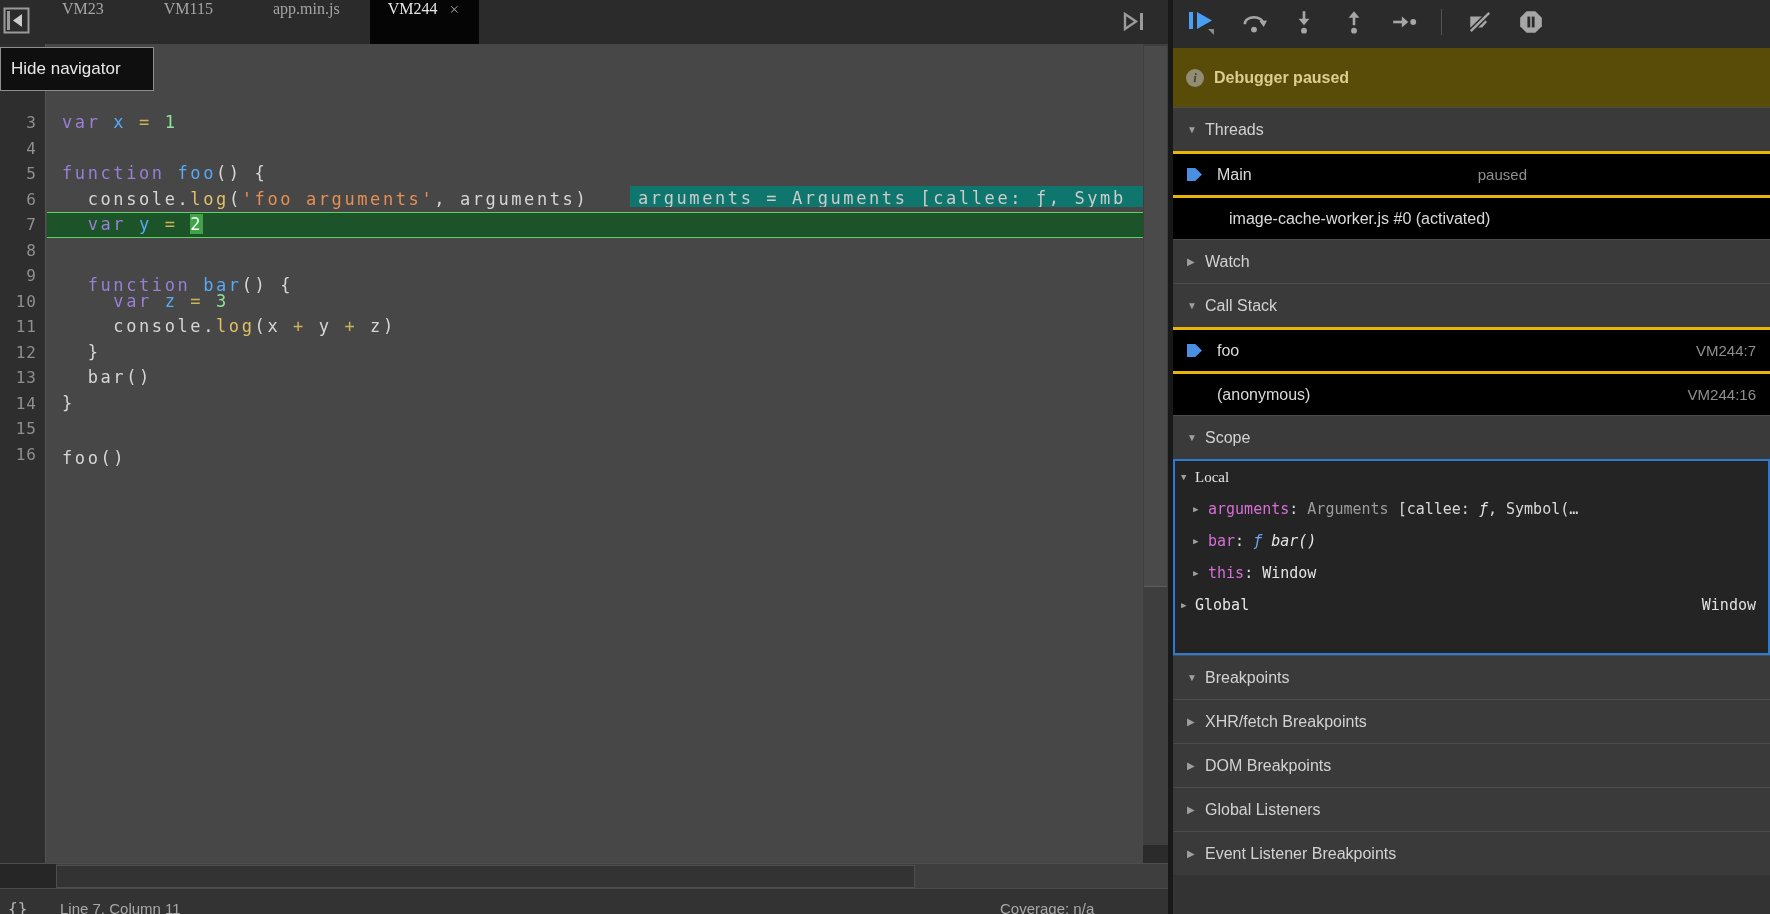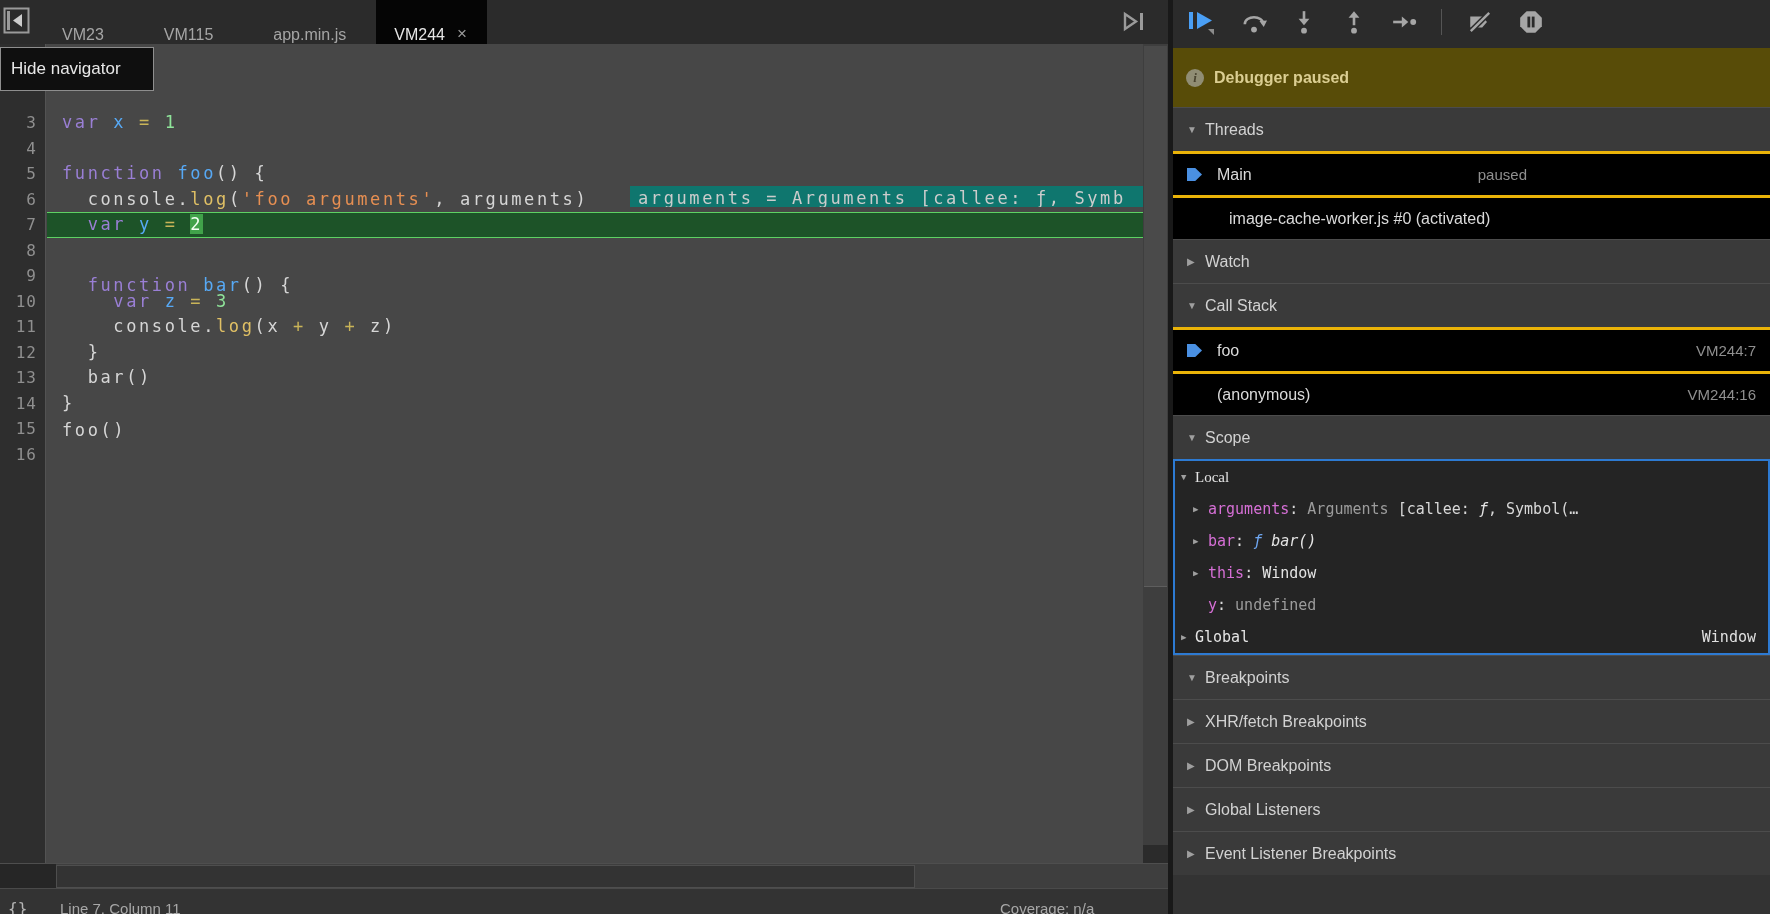--- a/index.html
+++ b/index.html
@@ -4,22 +4,22 @@
 <style>
   * { margin:0; padding:0; box-sizing:border-box; }
   html,body { width:1770px; height:914px; overflow:hidden; background:#2b2b2b;
               font-family:"Liberation Sans", sans-serif; }
   #stage { position:absolute; inset:0; width:1770px; height:914px; overflow:hidden; }
 
   
   #tabbar { position:absolute; left:0; top:0; width:1168px; height:44px; background:#2b2b2b; }
   #back-box { position:absolute; left:3px; top:7px; width:27px; height:27px; }
   .tabs { position:absolute; left:32px; top:0; height:44px; display:flex; }
-  .tab { height:44px; display:flex; align-items:flex-end; padding:0 30px; color:#a5a5a5;
-         font-size:16px; cursor:default; }
+  .tab { height:44px; display:flex; align-items:flex-start; padding:0 30px; color:#a5a5a5;
+         font-size:16px; cursor:default;font-family:Liberation Serif, serif; }
   .tab.active { background:#050505; color:#e6e6e6; padding:0 20px 0 18px; }
   .tab .close { margin-left:12px; color:#9a9a9a; font-size:17px; }
   #drawer-icon { position:absolute; left:1120px; top:8px; }
 
   
   #tooltip { position:absolute; left:0; top:47px; width:154px; height:44px; background:#0f0f0f;
              border:1px solid #8e8e8e; color:#e8e8e8; font-size:17px; display:flex;
              align-items:center; padding-left:10px; z-index:30; }
 
   
@@ -137,21 +137,21 @@
         <div class="cline" style="top: 142.5px;"><span class="tk-t">  console.</span><span class="tk-f">log</span><span class="tk-t">(</span><span class="tk-s">'foo arguments'</span><span class="tk-t">, arguments)</span></div>
         <div class="cline" style="top: 168px;"><span class="tk-t">  </span><span class="tk-k">var </span><span class="tk-d">y </span><span class="tk-o">= </span><span class="tk-hn">2</span></div>
         <div class="cline" style="top: 193.5px;"></div>
         <div class="cline" style="top: 219px; margin-top: 10px;"><span class="tk-t">  </span><span class="tk-k">function </span><span class="tk-d">bar</span><span class="tk-t">() {</span></div>
         <div class="cline" style="top: 244.5px;"><span class="tk-t">    </span><span class="tk-k">var </span><span class="tk-d">z </span><span class="tk-o">= </span><span class="tk-n">3</span></div>
         <div class="cline" style="top: 270px;"><span class="tk-t">    console.</span><span class="tk-f">log</span><span class="tk-t">(x </span><span class="tk-o">+ </span><span class="tk-t">y </span><span class="tk-o">+ </span><span class="tk-t">z)</span></div>
         <div class="cline" style="top: 295.5px;"><span class="tk-t">  }</span></div>
         <div class="cline" style="top: 321px;"><span class="tk-t">  bar()</span></div>
         <div class="cline" style="top: 346.5px;"><span class="tk-t">}</span></div>
         <div class="cline" style="top: 372px;"></div>
-        <div class="cline" style="top: 374px;"><span class="tk-t">foo()</span></div>
+        <div class="cline" style="top: 402px;"><span class="tk-t">foo()</span></div>
       </div>
     <div id="gutter">
         <div class="lnum" style="top: 66px;">3</div>
         <div class="lnum" style="top: 91.5px;">4</div>
         <div class="lnum" style="top: 117px;">5</div>
         <div class="lnum" style="top: 142.5px;">6</div>
         <div class="lnum" style="top: 168px;">7</div>
         <div class="lnum" style="top: 193.5px;">8</div>
         <div class="lnum" style="top: 219px;">9</div>
         <div class="lnum" style="top: 244.5px;">10</div>
@@ -273,21 +273,20 @@
         </div>
         <div class="sb-header">
           <span class="tri">▼</span>
           <span class="lbl">Scope</span>
         </div>
         <div id="scopebox">
           <div class="sc-row"><span class="tri" style="left: 6px;">▼</span><span class="content" style="left: 20px; font-family: Liberation Serif, serif;"><span class="sk-w">Local</span></span></div>
           <div class="sc-row"><span class="tri" style="left: 18px;">▶</span><span class="content" style="left: 33px;"><span class="sk-p">arguments</span><span class="sk-t">: </span><span class="sk-dim">Arguments </span><span class="sk-t">[callee: </span><span class="sk-fi">ƒ</span><span class="sk-t">, Symbol(…</span></span></div>
           <div class="sc-row"><span class="tri" style="left: 18px;">▶</span><span class="content" style="left: 33px;"><span class="sk-p">bar</span><span class="sk-t">: </span><span class="sk-fb">ƒ</span><span class="sk-it"> bar()</span></span></div>
           <div class="sc-row"><span class="tri" style="left: 18px;">▶</span><span class="content" style="left: 33px;"><span class="sk-p">this</span><span class="sk-t">: </span><span class="sk-w">Window</span></span></div>
-          <div class="sc-row"><span class="content" style="left: 33px;"><span class="sk-p">y</span><span class="sk-t">: </span><span class="sk-dim">undefined</span></span></div>
           <div class="sc-row"><span class="tri" style="left: 6px;">▶</span><span class="content" style="left: 20px;"><span class="sk-w">Global</span></span><span class="rightval">Window</span></div>
         </div>
         <div class="sb-header">
           <span class="tri">▼</span>
           <span class="lbl">Breakpoints</span>
         </div>
         <div class="sb-header">
           <span class="tri">▶</span>
           <span class="lbl">XHR/fetch Breakpoints</span>
         </div>

